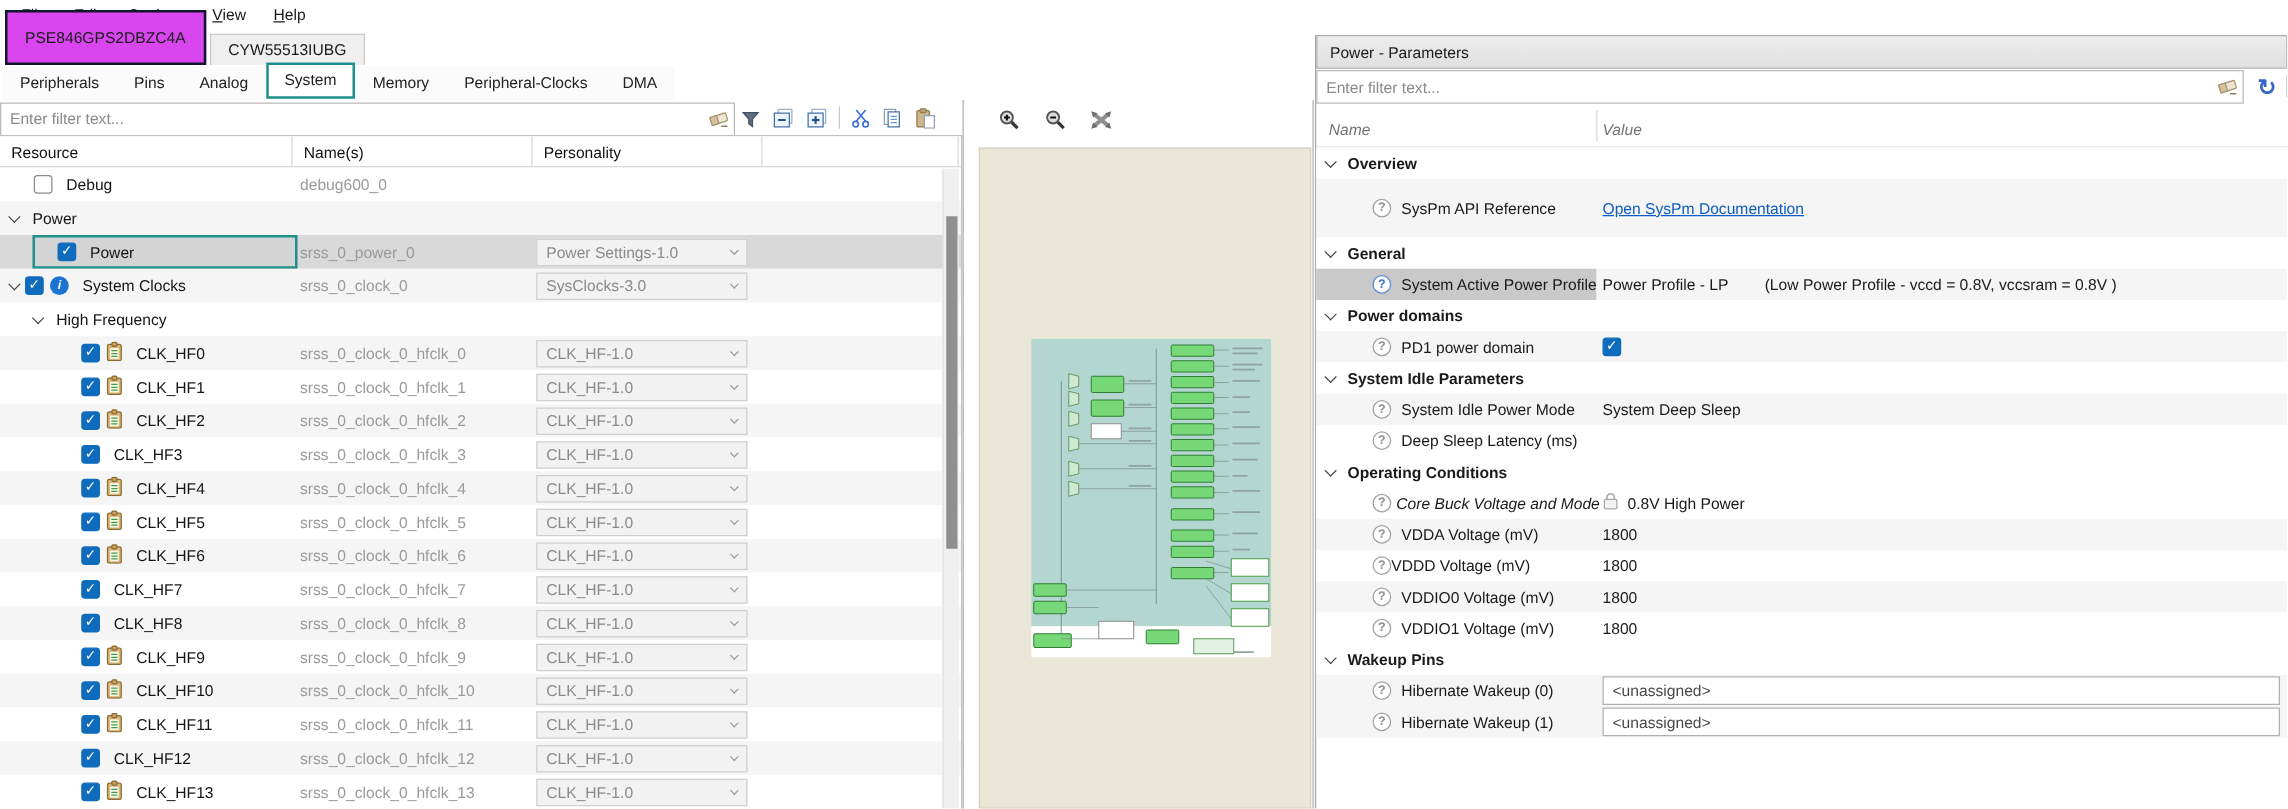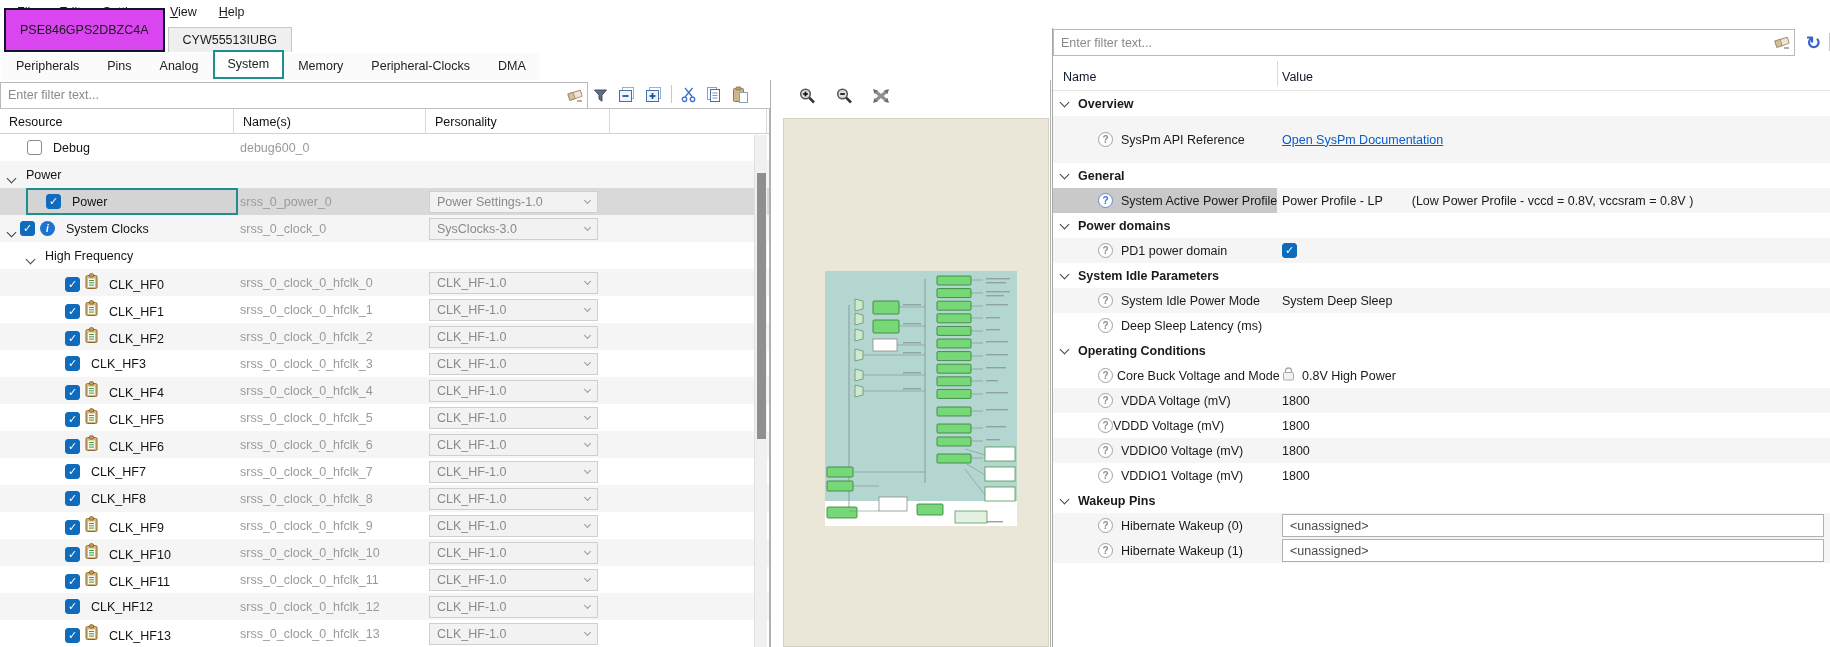--- a/index.html
+++ b/index.html
@@ -35,21 +35,21 @@
 
   
   #lefttable { position:absolute; left:0; top:108px; width:770px; height:539px; border-top:1px solid #c0c0c0; border-right:1px solid #b0b0b0; background:#fff; overflow:hidden; }
   #lt-header { position:relative; height:25px; border-bottom:1px solid #d0d0d0; background:#fff; }
   .lt-h { position:absolute; top:0; height:25px; display:flex; align-items:center; padding-left:9px; border-right:1px solid #d8d8d8; color:#111; }
   #lt-rows { position:relative; }
   .lrow { position:relative; height:27px; display:flex; align-items:center; background:#fff; }
   .lrow.stripe { background:#f5f5f5; }
   .lrow.sel { background:#d9d9d9; }
   .selbox { position:absolute; left:26px; top:0px; width:212px; height:27px; border:2px solid #1f8f8c; background:#d4d4d4; }
-  .lead { position:relative; display:flex; align-items:flex-end; gap:5px; }
+  .lead { position:relative; display:flex; align-items:center; gap:5px; }
   .lrow .rlabel { color:#141414; margin-left:6px; white-space:nowrap; }
   .lrow .rname { position:absolute; left:240px; color:#9a9a9a; white-space:nowrap; }
   .pers { position:absolute; left:429px; width:169px; height:22px; background:#f2f2f2; border:1px solid #cfcfcf; display:flex; align-items:center; justify-content:space-between; padding:0 7px; color:#8a8a8a; }
   .chev { width:7px; height:7px; border-right:1.6px solid #444; border-bottom:1.6px solid #444; transform:rotate(45deg); display:inline-block; margin-top:-3px; flex:none; }
   .chev.sm { width:5px; height:5px; border-color:#9a9a9a; margin-top:-2px; }
   .cb { width:15px; height:15px; border:1px solid #8a8a8a; border-radius:3px; background:#fff; display:inline-flex; align-items:center; justify-content:center; flex:none; }
   .cb.on { background:#0f6cbd; border-color:#0f6cbd; color:#fff; font-size:11px; line-height:11px; }
   .iicon { width:15px; height:15px; border-radius:50%; background:#1b74d2; color:#fff; font-size:10px; font-weight:bold; display:inline-flex; align-items:center; justify-content:center; flex:none; font-style:italic; }
   .vscroll { position:absolute; right:2px; top:26px; width:13px; height:512px; background:#f0f0f0; border-left:1px solid #e0e0e0; }
   .vthumb { position:absolute; left:2px; top:38px; width:9px; height:266px; background:#8f8f8f; }
@@ -61,21 +61,21 @@
   #thumb { position:absolute; left:41px; top:152px; }
 
   
   #rightpanel { position:absolute; left:1052px; top:28px; width:778px; height:619px; background:#fff; border-left:1px solid #a8a8a8; }
   #rp-title { height:27px; background:linear-gradient(#ededed,#e0e0e0); border:1px solid #adadad; display:flex; align-items:center; padding-left:10px; color:#1a1a1a; }
   #rp-filterrow { position:relative; height:29px; display:flex; align-items:center; }
   #right-filter { width:742px; }
   #rp-refresh { position:absolute; left:748px; top:5px; }
   #rp-sep2 { position:absolute; left:772px; top:5px; }
   #rp-header { position:relative; height:34px; border-bottom:1px solid #e4e4e4; }
-  .rp-h { position:absolute; bottom:6px; color:#0f172a; }
+  .rp-h { position:absolute; bottom:6px; color:#737373;font-style:italic; }
   #rp-rows { position:relative; }
   .rrow { position:relative; display:flex; align-items:center; background:#fff; }
   .rrow.stripe { background:#f5f5f5; }
   .rncell { position:absolute; left:0; top:0; bottom:0; width:224px; display:flex; align-items:center; }
   .rncell.selname { background:#c9c9c9; }
   .rvcell { position:absolute; left:229px; right:6px; top:0; bottom:0; display:flex; align-items:center; gap:7px; }
   .qicon { width:15px; height:15px; border-radius:50%; border:1.5px solid #a2a2a2; color:#8e8e8e; font-size:10px; font-weight:bold; display:inline-flex; align-items:center; justify-content:center; flex:none; background:#fff; }
   .qicon.sel { border-color:#5c8bd8; color:#3a6fd0; }
   .glabel { margin-left:10px;font-weight:bold; }
   .plabel { white-space:nowrap; }
@@ -607,20 +607,21 @@
             <rect x="160" y="196" width="30" height="14"></rect>
           <rect x="160" y="216" width="30" height="14"></rect>
         </g>
         <rect x="54" y="226" width="28" height="14" fill="#ffffff" stroke="#8a8a8a" stroke-width="0.8"></rect>
         <rect x="130" y="240" width="32" height="12" fill="#e2f1e2" stroke="#5a9a5a" stroke-width="0.8"></rect>
       </svg>
     </div>
   </div>
 
   <div id="rightpanel">
+    <div id="rp-title">Power - Parameters</div>
     <div id="rp-filterrow">
       <span class="filter-wrap">
         <input id="right-filter" class="filter-input" placeholder="Enter filter text..." style="">
         <span class="filter-clear" id="right-filter-clear"><svg width="17" height="14" viewBox="0 0 17 14">
               <g transform="rotate(-18 8 7)">
                 <rect x="1.5" y="4" width="13" height="6.5" rx="1" fill="#efe6d2" stroke="#a5936f"></rect>
                 <rect x="1.5" y="4" width="5.5" height="6.5" fill="#d3c29b" stroke="#a5936f"></rect>
               </g>
               <line x1="10" y1="13" x2="15" y2="13" stroke="#8a7a5a" stroke-width="1.2"></line>
             </svg></span>
@@ -705,21 +706,21 @@
         </div>
         <div class="rrow" style="height: 25px;">
           <div class="rncell">
             <span class="chev" style="margin-left: 8px;"></span>
             <span class="glabel">Operating Conditions</span>
           </div>
         </div>
         <div class="rrow" style="height: 25px;">
           <div class="rncell">
             <span class="qicon" style="margin-left: 45px;">?</span>
-            <span class="plabel" style="margin-left: 4px;">Core Buck Voltage and Mode</span>
+            <span class="plabel" style="margin-left: 4px; font-style: italic;">Core Buck Voltage and Mode</span>
           </div>
           <div class="rvcell">
             <span><svg width="13" height="14">
                 <rect x="1.5" y="5.5" width="10" height="7.5" rx="1" fill="#f2f2f2" stroke="#a8a8a8"></rect>
                 <path d="M3.5 5.5 V4 a3 3 0 0 1 6 0 v1.5" fill="none" stroke="#a8a8a8" stroke-width="1.3"></path>
               </svg></span>
             <span>0.8V High Power</span>
           </div>
         </div>
         <div class="rrow stripe" style="height: 25px;">

